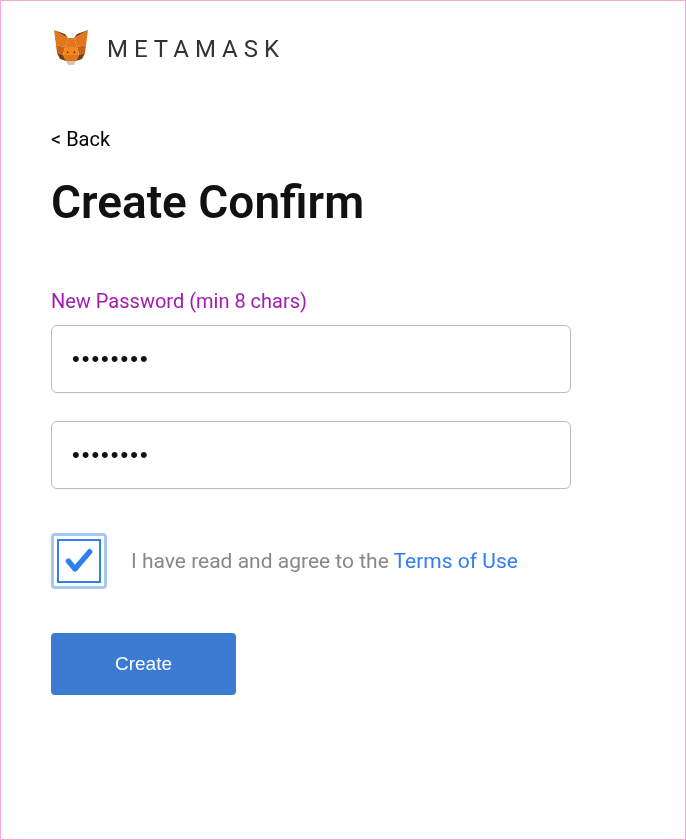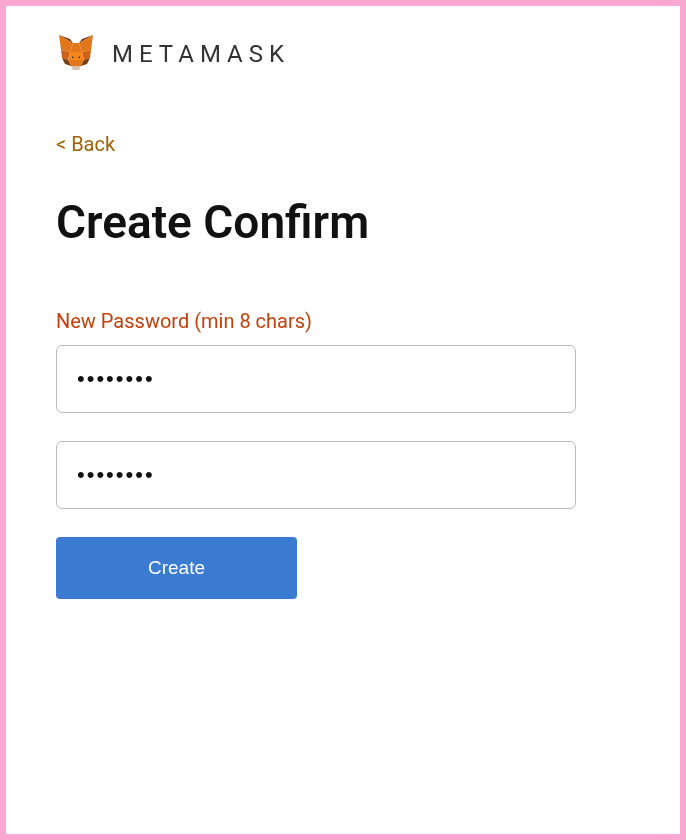--- a/index.html
+++ b/index.html
@@ -7,21 +7,21 @@
       padding: 0;
       box-sizing: border-box;
     }
     body {
       font-family: -apple-system, BlinkMacSystemFont, 'Segoe UI', Roboto, Helvetica, Arial, sans-serif;
       background: #fff;
       width: 686px;
       height: 840px;
     }
     .container {
-      border: 6px solid #f9a8d4;
+      border: 1px solid #f9a8d4;
       width: 100%;
       height: 100%;
       padding: 26px 50px;
     }
     .header {
       display: flex;
       align-items: center;
       gap: 16px;
       margin-bottom: 56px;
     }
@@ -30,36 +30,36 @@
       letter-spacing: 6px;
       color: #333;
       font-weight: 400;
     }
     .fox-icon {
       width: 40px;
       height: 40px;
     }
     .back-link {
       font-size: 20px;
-      color: #a16207;
+      color: #000000;
       cursor: pointer;
-      margin-bottom: 39px;
+      margin-bottom: 24px;
     }
     .page-title {
       font-size: 46px;
       font-weight: 600;
       color: #111;
       margin-bottom: 60px;
     }
     .form-group {
       margin-bottom: 28px;
     }
     .form-label {
       display: block;
-      color: #c2410c;
+      color: #a21caf;
       font-size: 20px;
       margin-bottom: 12px;
     }
     .form-input {
       width: 520px;
       height: 68px;
       border: 1px solid #bbb;
       border-radius: 6px;
       padding: 0 20px;
       font-size: 22px;
@@ -103,21 +103,21 @@
     .tos-link {
       color: #2f80ed;
       cursor: pointer;
     }
     .create-button {
       background: #3b7bd1;
       color: #fff;
       font-size: 19px;
       font-weight: 400;
       border: none;
-      padding: 20px 92px;
+      padding: 20px 64px;
       border-radius: 4px;
       cursor: pointer;
     }
   </style>
 </head>
 <body>
 
 <div class="container">
   <div class="header">
     <span>
@@ -147,15 +147,27 @@
 
   <div class="form-group">
     <label class="form-label">New Password (min 8 chars)</label>
     <input type="text" class="form-input" value="••••••••" style="">
   </div>
 
   <div class="form-group">
     <input type="text" class="form-input" value="••••••••" style="">
   </div>
 
+  <div class="tos-row">
+    <div class="checkbox-wrapper">
+      <div class="checkbox-inner">
+        <svg class="checkmark" viewBox="0 0 24 24">
+          <path d="M4 12 L9 18 L20 5" stroke="#2f80ed" stroke-width="4" fill="none" stroke-linecap="round" stroke-linejoin="round"></path>
+        </svg>
+      </div>
+    </div>
+    <div class="tos-text">
+      <span>I have read and agree to the </span><span class="tos-link">Terms of Use</span>
+    </div>
+  </div>
 
   <button class="create-button">Create</button>
 </div>
 
 </body></html>

